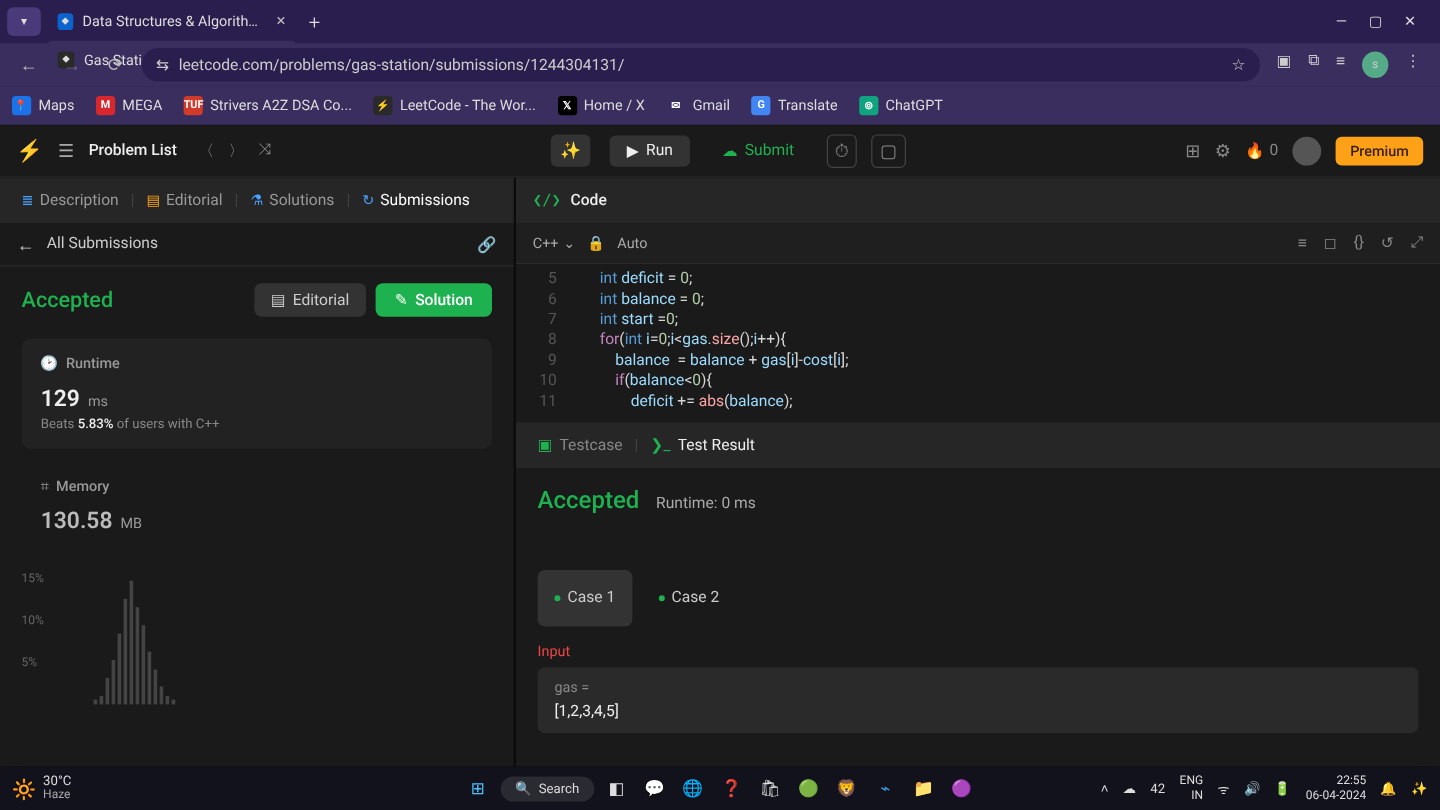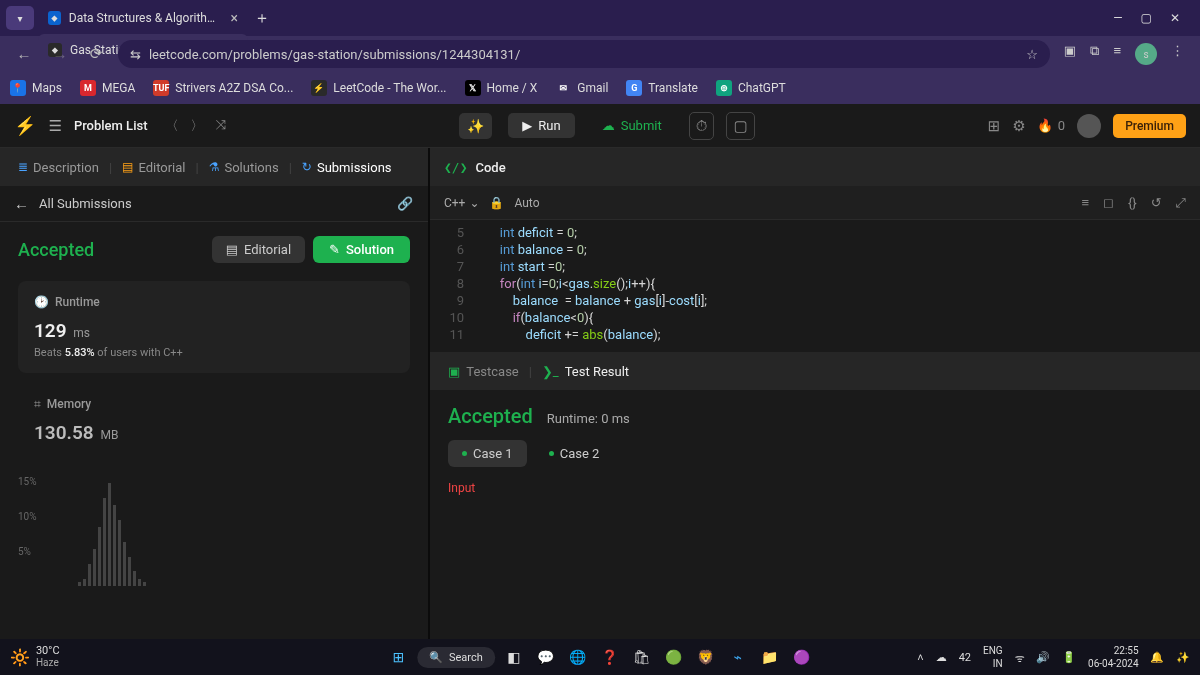--- a/index.html
+++ b/index.html
@@ -83,37 +83,37 @@
 
 .code-tools { height:34px; display:flex; align-items:center; padding:0 14px; gap:10px; font-size:12px; color:#aaa; background:#1f1f1f; border-bottom:1px solid #2a2a2a; }
 .lang-sel { display:flex; align-items:center; gap:4px; }
 .code-tools .right { margin-left:auto; display:flex; gap:14px; font-size:13px; color:#888; }
 
 .editor { display:flex; font-family:"Consolas","Monaco",monospace; font-size:13px; line-height:17px; background:#1a1a1a; padding-top:4px; height:130px; overflow:hidden; }
 .gutter { width:44px; text-align:right; color:#555; padding-right:10px; }
 .code { color:#d4d4d4; white-space:pre; }
 .kw { color:#c586c0; }
 .ty { color:#569cd6; }
-.fn { color:#84cc16; }
+.fn { color:#fca5a5; }
 .nm { color:#b5cea8; }
 .va { color:#9cdcfe; }
 
 .code-foot { height:26px; display:flex; align-items:center; padding:0 14px; font-size:11px; color:#888; background:#1f1f1f; }
 .code-foot .r { margin-left:auto; }
 
 
 .test-hdr { height:38px; display:flex; align-items:center; padding:0 14px; gap:4px; background:#262626; margin-top:2px; }
 .test-tab { display:flex; align-items:center; gap:6px; color:#888; font-size:13px; padding:4px 4px; }
 .test-tab.active { color:#eee; }
 .test-body { padding:14px 18px; background:#1a1a1a; }
 .test-status { display:flex; align-items:baseline; gap:14px; margin-bottom:12px; }
 .test-status .acc { color:#1eb14f; font-size:20px; font-weight:500; }
 .test-status .rt { color:#aaa; font-size:13px; }
 .case-tabs { display:flex; gap:8px; margin-bottom:14px; }
-.case-tab { padding:6px 14px; border-radius:6px; font-size:13px; color:#ccc; display:flex; align-items:center; gap:6px; }
+.case-tab { padding:16px 14px; border-radius:6px; font-size:13px; color:#ccc; display:flex; align-items:center; gap:6px;margin-top:35px; }
 .case-tab.active { background:#333; }
 .dot { width:5px; height:5px; border-radius:50%; background:#1eb14f; }
 .input-lbl { color:#ef4444; font-size:12px; margin-bottom:6px; }
 .input-box { background:#2a2a2a; border-radius:6px; padding:10px 14px; font-family:monospace; font-size:13px; }
 .input-box .vn { color:#888; font-size:12px; margin-bottom:6px; }
 .input-box .vv { color:#eee; }
 
 
 .taskbar { position:fixed; bottom:0; left:0; right:0; height:36px; background:rgba(20,20,30,0.92); backdrop-filter:blur(10px); display:flex; align-items:center; padding:0 10px; gap:6px; font-size:11px; color:#ddd; }
 .tb-weather { display:flex; align-items:center; gap:6px; }
@@ -363,20 +363,24 @@
     <div class="test-body">
       <div class="test-status">
         <span class="acc">Accepted</span>
         <span class="rt">Runtime: 0 ms</span>
       </div>
       <div class="case-tabs" id="case-tabs">
           <span class="case-tab active"><span class="dot"></span>Case 1</span>
           <span class="case-tab"><span class="dot"></span>Case 2</span>
         </div>
       <div class="input-lbl">Input</div>
+      <div class="input-box">
+        <div class="vn">gas =</div>
+        <div class="vv">[1,2,3,4,5]</div>
+      </div>
     </div>
   </div>
 </div>
 
 <div class="taskbar">
   <div class="tb-weather">
     <span style="font-size:16px;">🔆</span>
     <span style="line-height:12px;">
         <div>30°C</div>
         <div style="font-size:10px;color:#aaa">Haze</div>

